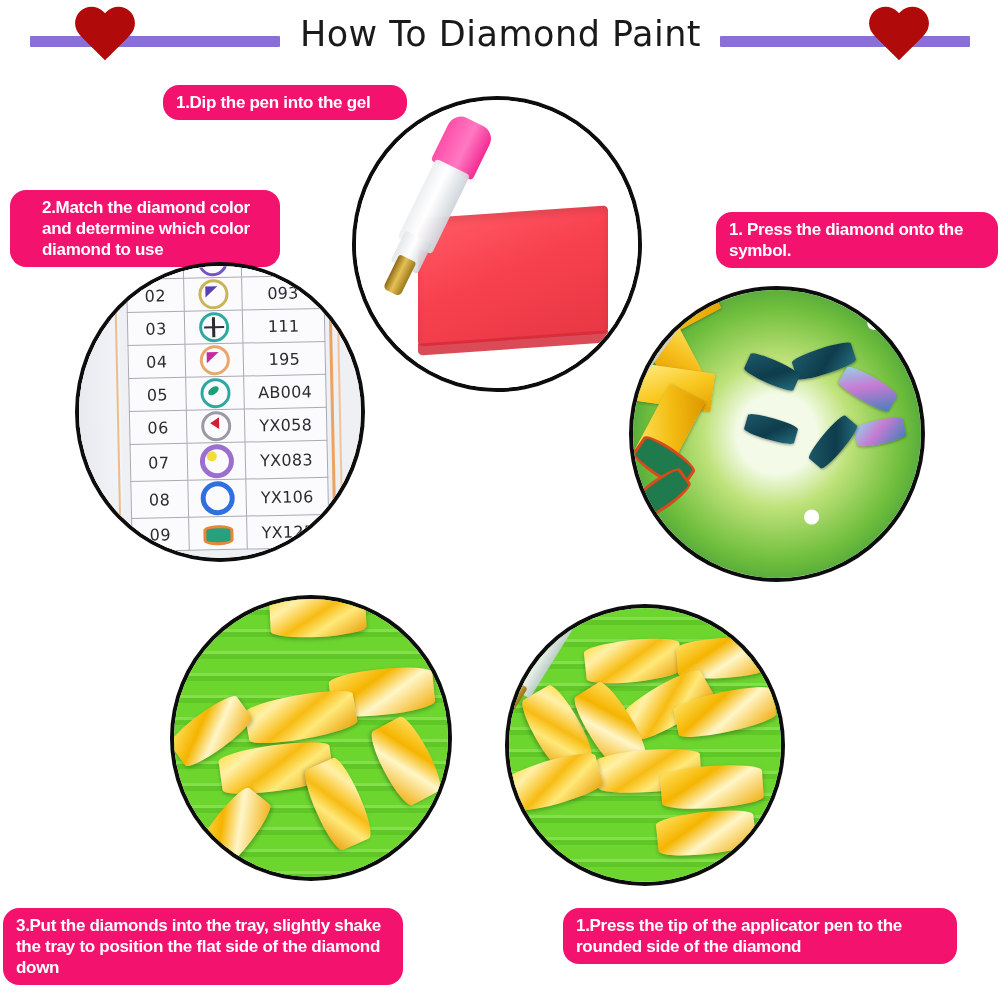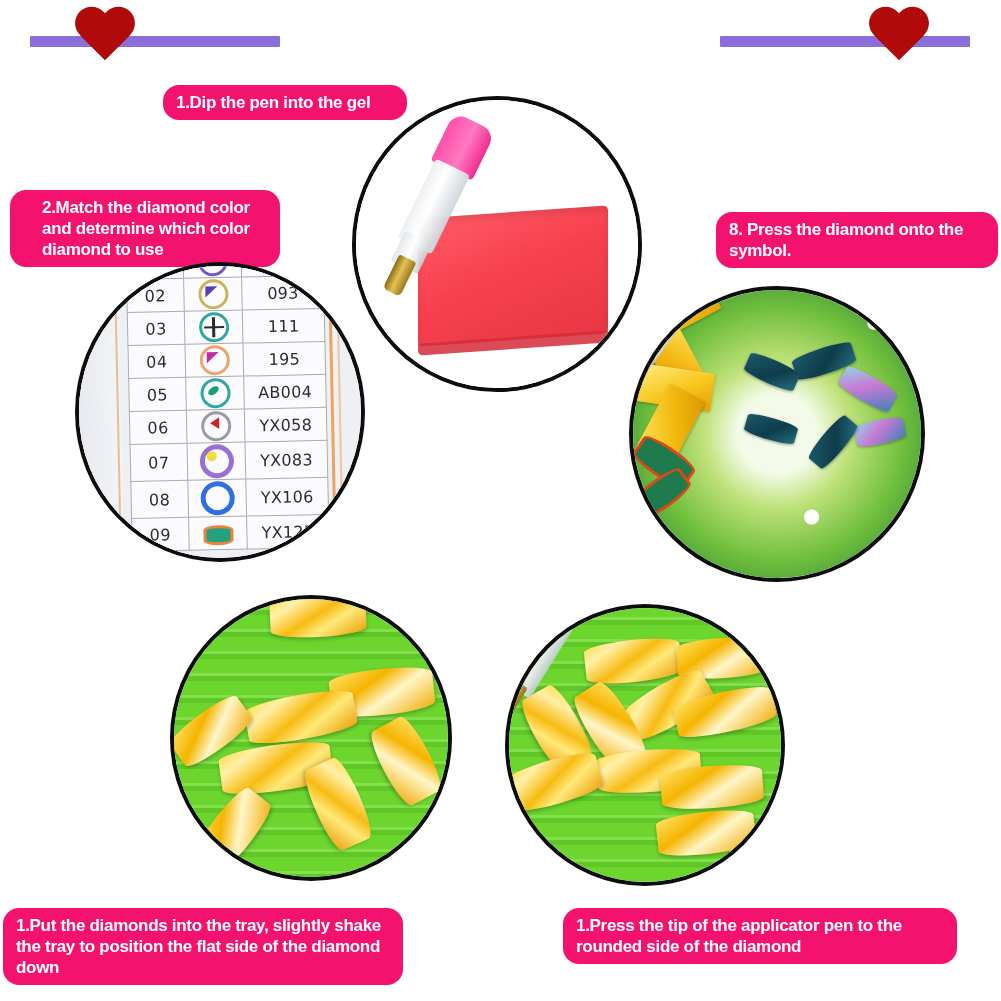--- a/index.html
+++ b/index.html
@@ -141,26 +141,27 @@
   .g-plus::after{top:50%;left:2px;height:2.5px;width:20px;margin-top:-1.2px;}
 </style>
 </head>
 <body>
 
 <div id="header">
   <div class="hdr-line" id="line-left"></div>
   <div class="hdr-line" id="line-right"></div>
   <div class="heart" id="heart-left"></div>
   <div class="heart" id="heart-right"></div>
+  <div id="title">How To Diamond Paint</div>
 </div>
 
 <div class="label" id="label-1">1.Dip the pen into the gel</div>
 <div class="label" id="label-2">2.Match the diamond color and determine which color diamond to use</div>
-<div class="label" id="label-5">8. Press the diamond onto the symbol.</div>
-<div class="label" id="label-3">1.Put the diamonds into the tray, slightly shake the tray to position the flat side of the diamond down</div>
+<div class="label" id="label-5">1. Press the diamond onto the symbol.</div>
+<div class="label" id="label-3">3.Put the diamonds into the tray, slightly shake the tray to position the flat side of the diamond down</div>
 <div class="label" id="label-4">1.Press the tip of the applicator pen to the rounded side of the diamond</div>
 
 <div class="circle" id="circle-1">
   <div id="c1-bg"></div>
   <div id="gel"></div>
   <div id="pen1">
     <div class="cap"></div>
     <div class="barrel"></div>
     <div class="barrel2"></div>
     <div class="tip"></div>

